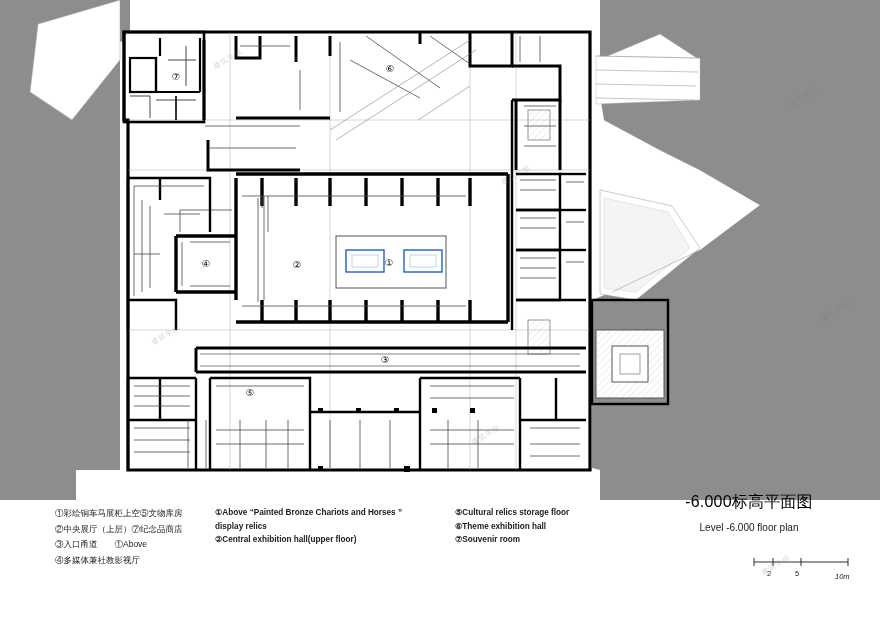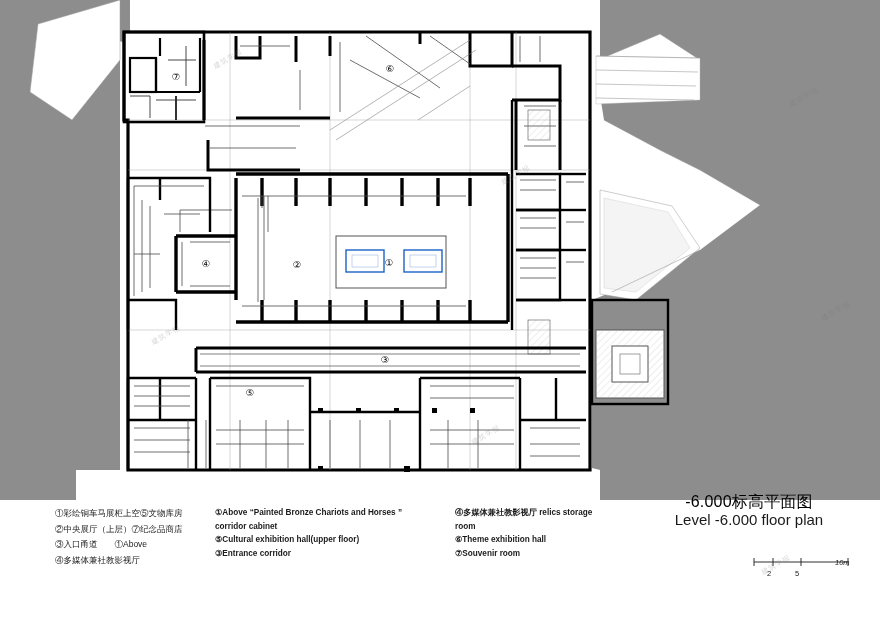--- a/index.html
+++ b/index.html
@@ -79,24 +79,24 @@
     width: 210px;
     text-align: center;
   }
   #title-cn {
     font-size: 16px;
     color: #000000;
     letter-spacing: 0.2px;
     line-height: 20px;
   }
   #title-en {
-    font-size: 15px;
+    font-size: 10px;
     color: #1a1a1a;
     line-height: 13px;
-    margin-top: 1px;
+    margin-top: 9px;
   }
   
   #scalebar {
     position: absolute;
     right: 28px;
     top: 556px;
     width: 100px;
     height: 24px;
   }
   #scalebar svg { display: block; }
@@ -414,45 +414,44 @@
 
     <div class="legend-col cn">
       <span class="legend-row">①彩绘铜车马展柜上空⑤文物库房</span>
       <span class="legend-row">②中央展厅（上层）⑦纪念品商店</span>
       <span class="legend-row">③入口甬道　　①Above</span>
       <span class="legend-row">④多媒体兼社教影视厅</span>
     </div>
 
     <div class="legend-col en1">
       <span class="hang">①Above  “Painted Bronze Chariots and Horses ”</span>
-      <span class="hang">    corridor cabinet</span>
-      <span class="hang">⑤Cultural exhibition hall(upper floor)</span>
-      <span class="hang">③Entrance corridor</span>
+      <span class="hang">    display relics</span>
+      <span class="hang">②Central exhibition hall(upper floor)</span>
     </div>
 
     <div class="legend-col en2">
-      <span class="hang">④多媒体兼社教影视厅 relics storage room</span>
+      <span class="hang">⑤Cultural relics storage floor</span>
       <span class="hang">⑥Theme exhibition hall</span>
       <span class="hang">⑦Souvenir room</span>
     </div>
   </div>
 
   <div id="title-block">
     <div id="title-cn">-6.000标高平面图</div>
     <div id="title-en">Level -6.000 floor plan</div>
   </div>
 
   <div id="scalebar">
     <svg width="100" height="14" xmlns="http://www.w3.org/2000/svg">
       <line x1="2" y1="6" x2="96" y2="6" stroke="#1a1a1a" stroke-width="0.9"></line>
       <line x1="2" y1="2" x2="2" y2="10" stroke="#1a1a1a" stroke-width="0.9"></line>
       <line x1="21" y1="2" x2="21" y2="10" stroke="#1a1a1a" stroke-width="0.9"></line>
       <line x1="49" y1="2" x2="49" y2="10" stroke="#1a1a1a" stroke-width="0.9"></line>
       <line x1="96" y1="2" x2="96" y2="10" stroke="#1a1a1a" stroke-width="0.9"></line>
     </svg>
     <span class="sb-label" style="left:15px; top:13px;">2</span>
     <span class="sb-label" style="left:43px; top:13px;">5</span>
-    <span class="sb-label" style="left:83px; top:2px;font-style:italic;">10m</span>
+    <span class="sb-label" style="left:83px; top:16px;font-style:italic;">10m</span>
   </div>
 
   <div class="wm" style="left:760px; top:560px;">建筑学报</div>
 
 </div>
 
 </body></html>

